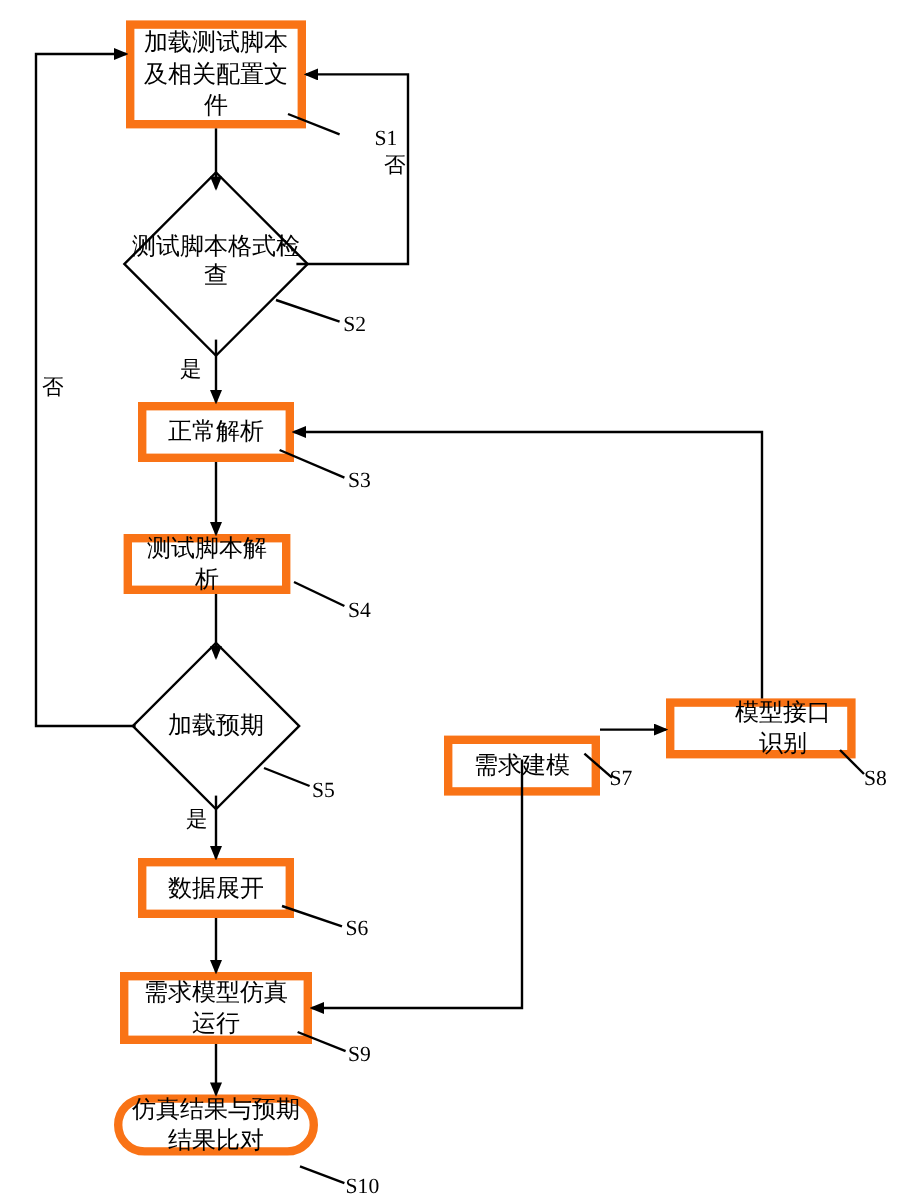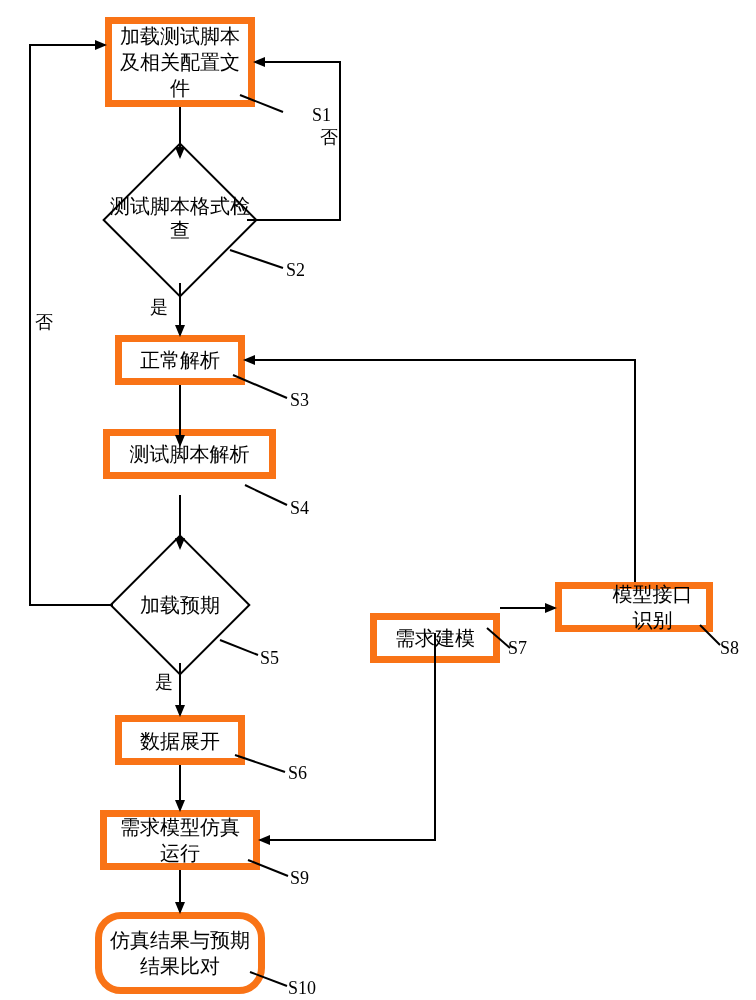--- a/index.html
+++ b/index.html
@@ -72,21 +72,21 @@
   <div class="diamond"></div>
   <div class="diamond-text">
       <span>测试脚本格式检查</span>
     </div>
 </div>
 
 <div class="node" style="left:115px; top:335px; width:130px; height:50px;">
   <span>正常解析</span>
 </div>
 
-<div class="node" style="left:103px; top:429px; width:173px; height:50px;">
+<div class="node" style="left:103px; top:445px; width:139px; height:50px;">
   <span>测试脚本解析</span>
 </div>
 
 <div class="diamond-wrap" style="left:130px; top:555px; width:100px; height:100px;">
   <div class="diamond"></div>
   <div class="diamond-text">
       <span>加载预期</span>
     </div>
 </div>
 
@@ -99,21 +99,21 @@
 </div>
 
 <div class="node" style="left:555px; top:582px; width:158px; height:50px;padding-left:41px;">
   <span>模型接口识别</span>
 </div>
 
 <div class="node" style="left:100px; top:810px; width:160px; height:60px;">
   <span>需求模型仿真运行</span>
 </div>
 
-<div class="node" style="left:95px; top:912px; width:170px; height:82px;border-radius:26px;">
+<div class="node" style="left:95px; top:912px; width:170px; height:51px;border-radius:26px;">
   <span>仿真结果与预期结果比对</span>
 </div>
 
 <span class="label" style="left:286px; top:105px;margin-left:26px;">S1</span>
 <span class="label" style="left:286px; top:260px;">S2</span>
 <span class="label" style="left:290px; top:390px;">S3</span>
 <span class="label" style="left:290px; top:498px;">S4</span>
 <span class="label" style="left:260px; top:648px;">S5</span>
 <span class="label" style="left:288px; top:763px;">S6</span>
 <span class="label" style="left:508px; top:638px;">S7</span>

